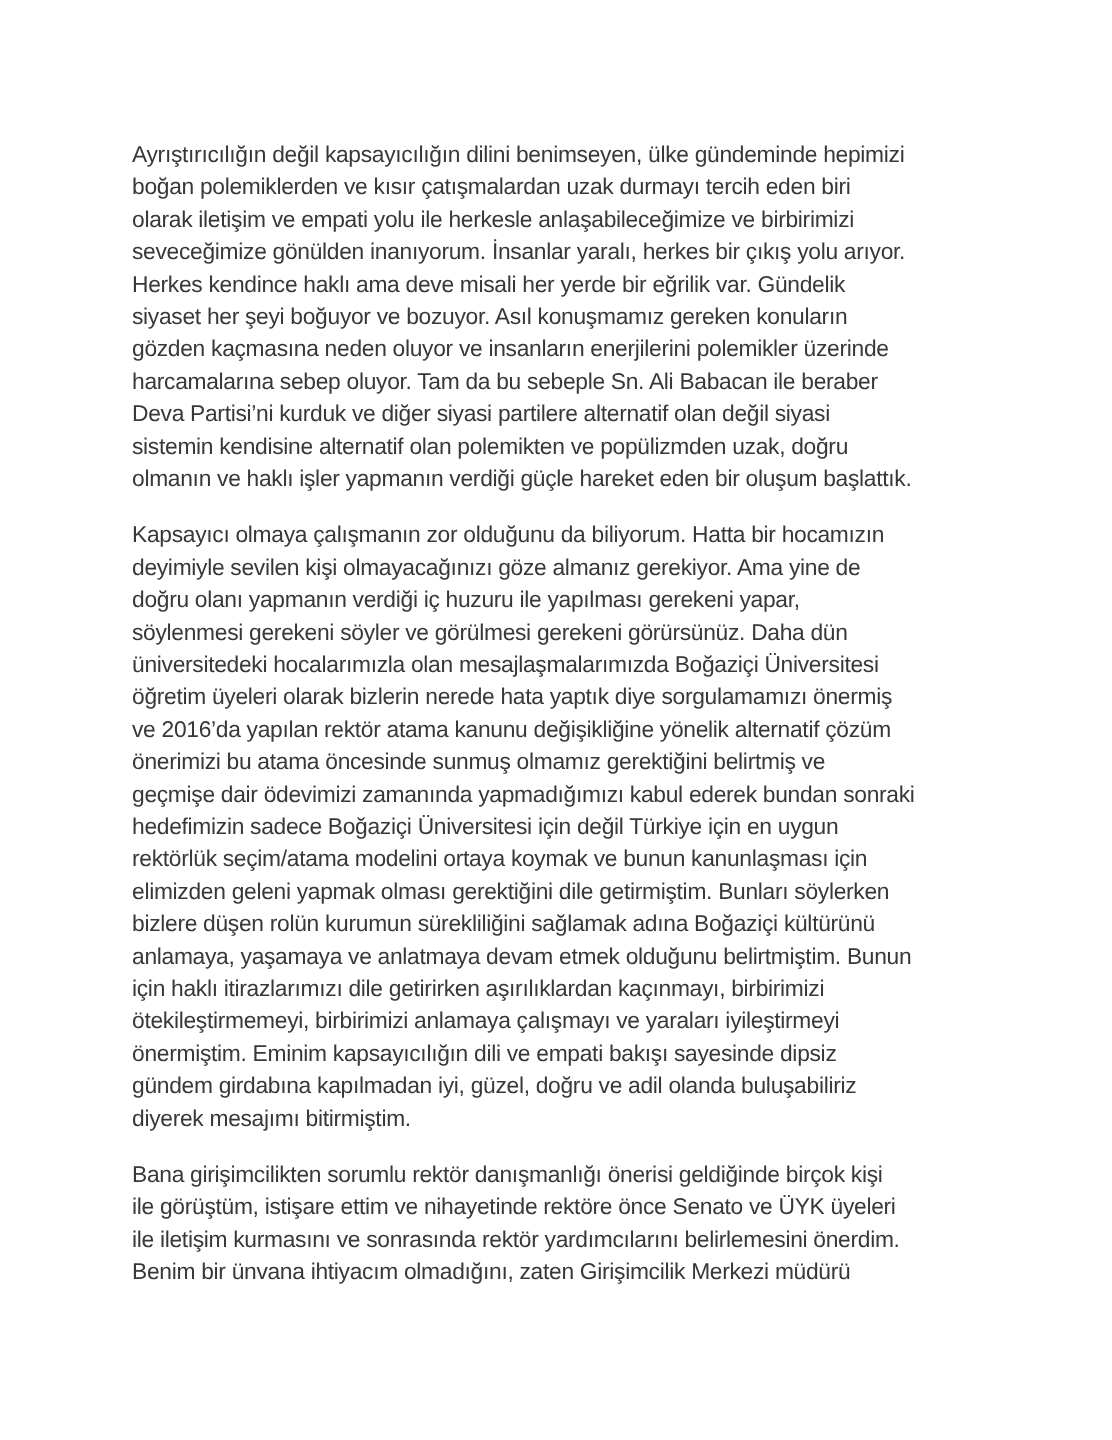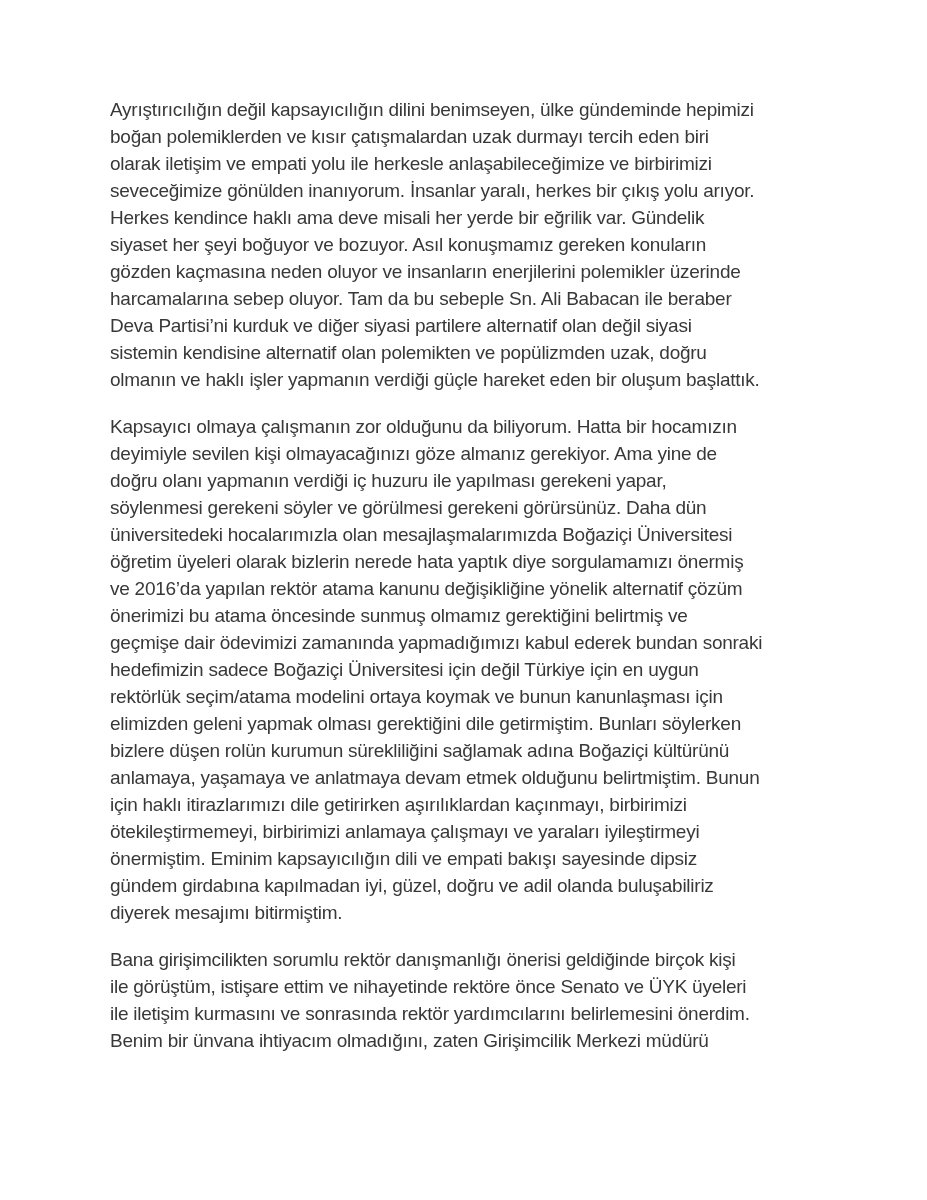--- a/index.html
+++ b/index.html
@@ -8,21 +8,21 @@
     background: #ffffff;
   }
   body {
     width: 927px;
     height: 1200px;
     position: relative;
     overflow: hidden;
   }
   .page {
     position: absolute;
-    top: 96px;
+    top: 116px;
     left: 110px;
     width: 740px;
     font-family: "Liberation Sans", "DejaVu Sans", sans-serif;
     font-size: 19px;
     line-height: 27px;
     letter-spacing: -0.25px;
     color: #383838;
   }
   .para {
     margin: 0 0 20px 0;

